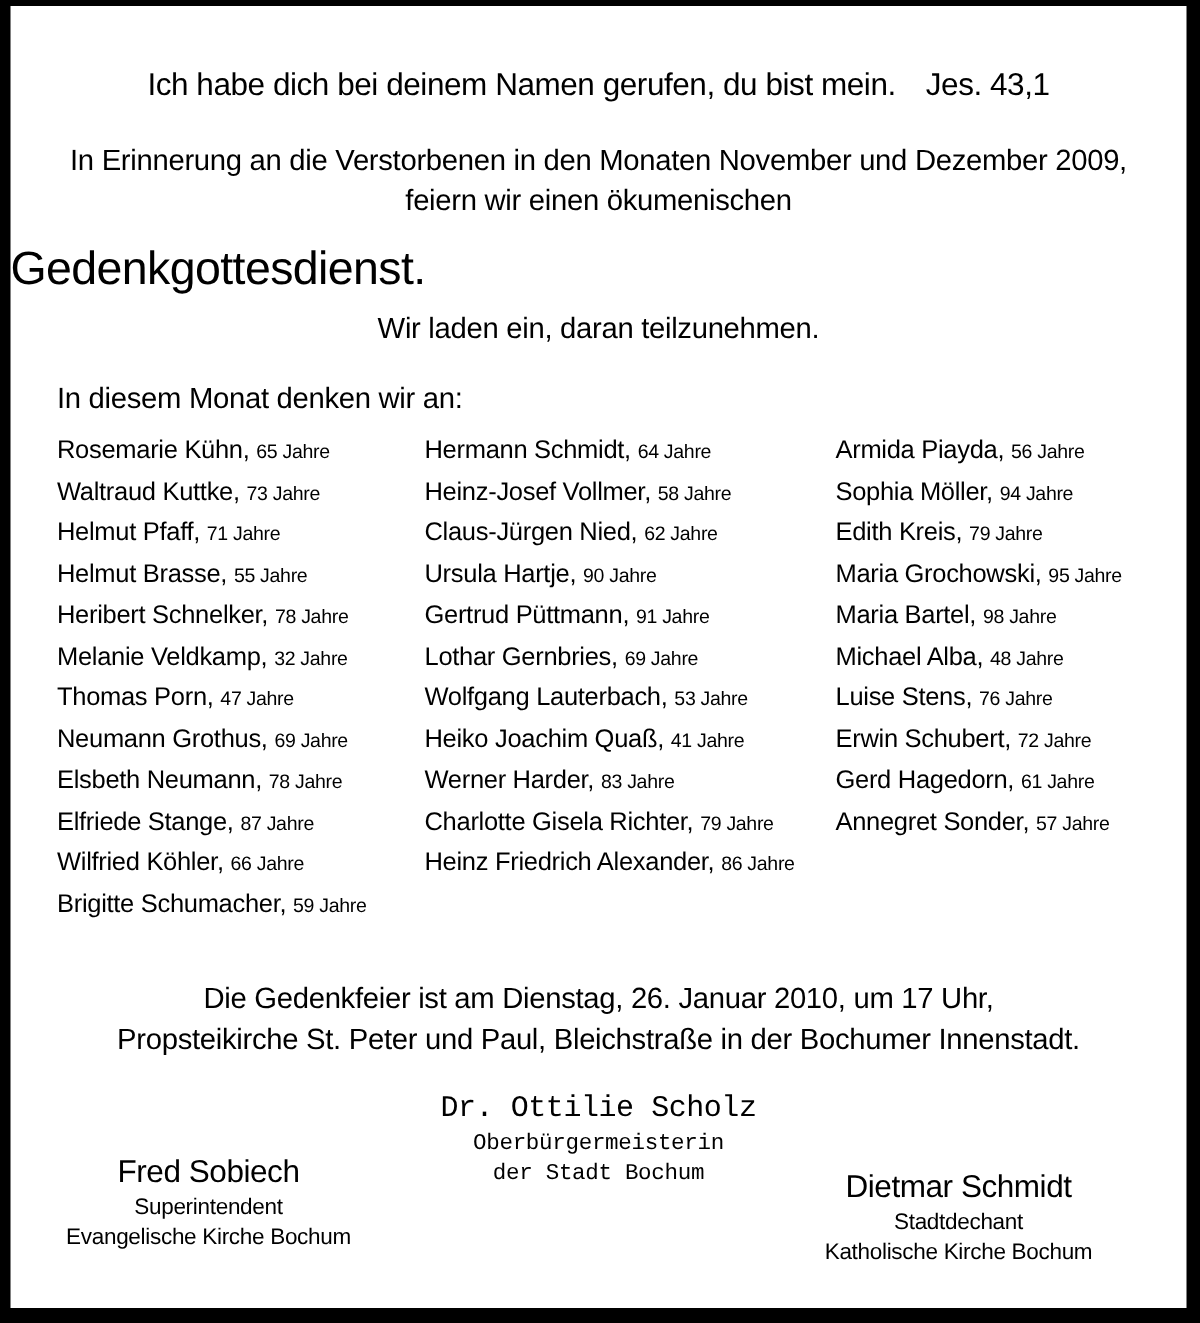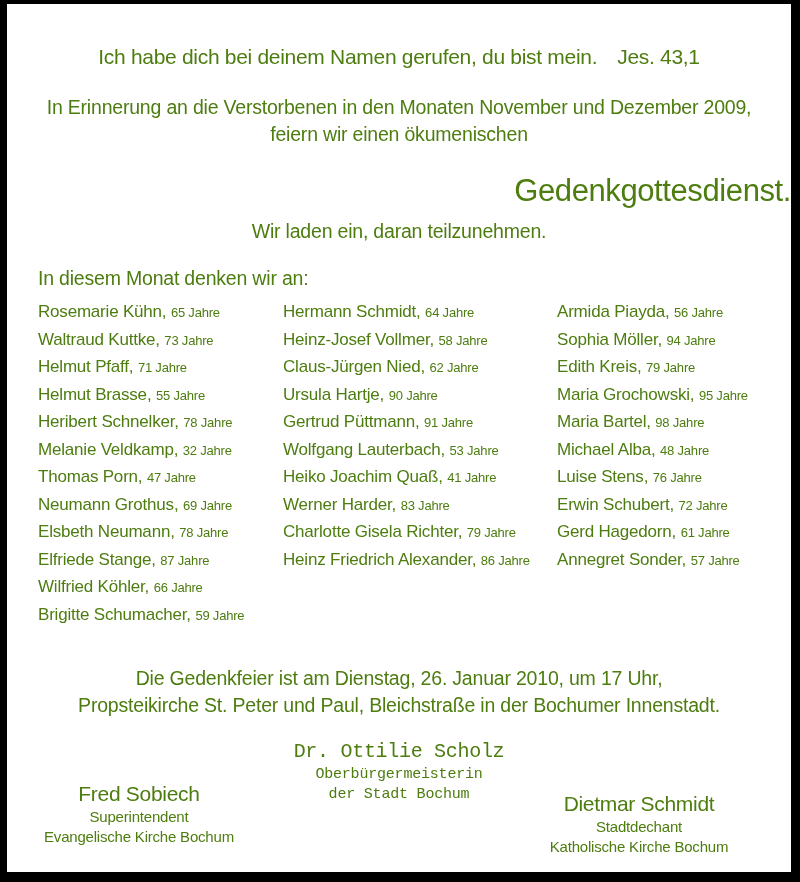--- a/index.html
+++ b/index.html
@@ -11,40 +11,40 @@
   }
   .frame {
     position: relative;
     width: 800px; height: 882px;
     background: #000;
   }
   .page {
     position: absolute;
     top: 4px; left: 7px; right: 9px; bottom: 10px;
     background: #fff;
-    color: #4d7c0f;
+    color: #000000;
     letter-spacing: -0.2px;
   }
   .quote {
     margin-top: 40px;
     text-align: center;
     font-size: 21px;
     line-height: 26px;
     letter-spacing: -0.3px;
   }
   .quote .ref { margin-left: 20px; }
   .intro {
     margin-top: 24px;
     text-align: center;
     font-size: 19.5px;
     line-height: 27px;
   }
   .service-title {
-    margin-top: 24px;
-    text-align: right;
+    margin-top: 12px;
+    text-align: left;
     font-size: 31px;
     line-height: 38px;
     font-weight: 500;
     letter-spacing: -0.4px;
   }
   .invitation {
     margin-top: 8px;
     text-align: center;
     font-size: 19.5px;
     line-height: 27px;
@@ -126,20 +126,21 @@
           <div class="name-row"><span class="person-name">Elfriede Stange, </span><span class="person-age">87 Jahre</span></div>
           <div class="name-row"><span class="person-name">Wilfried Köhler, </span><span class="person-age">66 Jahre</span></div>
           <div class="name-row"><span class="person-name">Brigitte Schumacher, </span><span class="person-age">59 Jahre</span></div>
         </div>
       <div class="names-col c1">
           <div class="name-row"><span class="person-name">Hermann Schmidt, </span><span class="person-age">64 Jahre</span></div>
           <div class="name-row"><span class="person-name">Heinz-Josef Vollmer, </span><span class="person-age">58 Jahre</span></div>
           <div class="name-row"><span class="person-name">Claus-Jürgen Nied, </span><span class="person-age">62 Jahre</span></div>
           <div class="name-row"><span class="person-name">Ursula Hartje, </span><span class="person-age">90 Jahre</span></div>
           <div class="name-row"><span class="person-name">Gertrud Püttmann, </span><span class="person-age">91 Jahre</span></div>
+          <div class="name-row"><span class="person-name">Lothar Gernbries, </span><span class="person-age">69 Jahre</span></div>
           <div class="name-row"><span class="person-name">Wolfgang Lauterbach, </span><span class="person-age">53 Jahre</span></div>
           <div class="name-row"><span class="person-name">Heiko Joachim Quaß, </span><span class="person-age">41 Jahre</span></div>
           <div class="name-row"><span class="person-name">Werner Harder, </span><span class="person-age">83 Jahre</span></div>
           <div class="name-row"><span class="person-name">Charlotte Gisela Richter, </span><span class="person-age">79 Jahre</span></div>
           <div class="name-row"><span class="person-name">Heinz Friedrich Alexander, </span><span class="person-age">86 Jahre</span></div>
         </div>
       <div class="names-col c2">
           <div class="name-row"><span class="person-name">Armida Piayda, </span><span class="person-age">56 Jahre</span></div>
           <div class="name-row"><span class="person-name">Sophia Möller, </span><span class="person-age">94 Jahre</span></div>
           <div class="name-row"><span class="person-name">Edith Kreis, </span><span class="person-age">79 Jahre</span></div>

